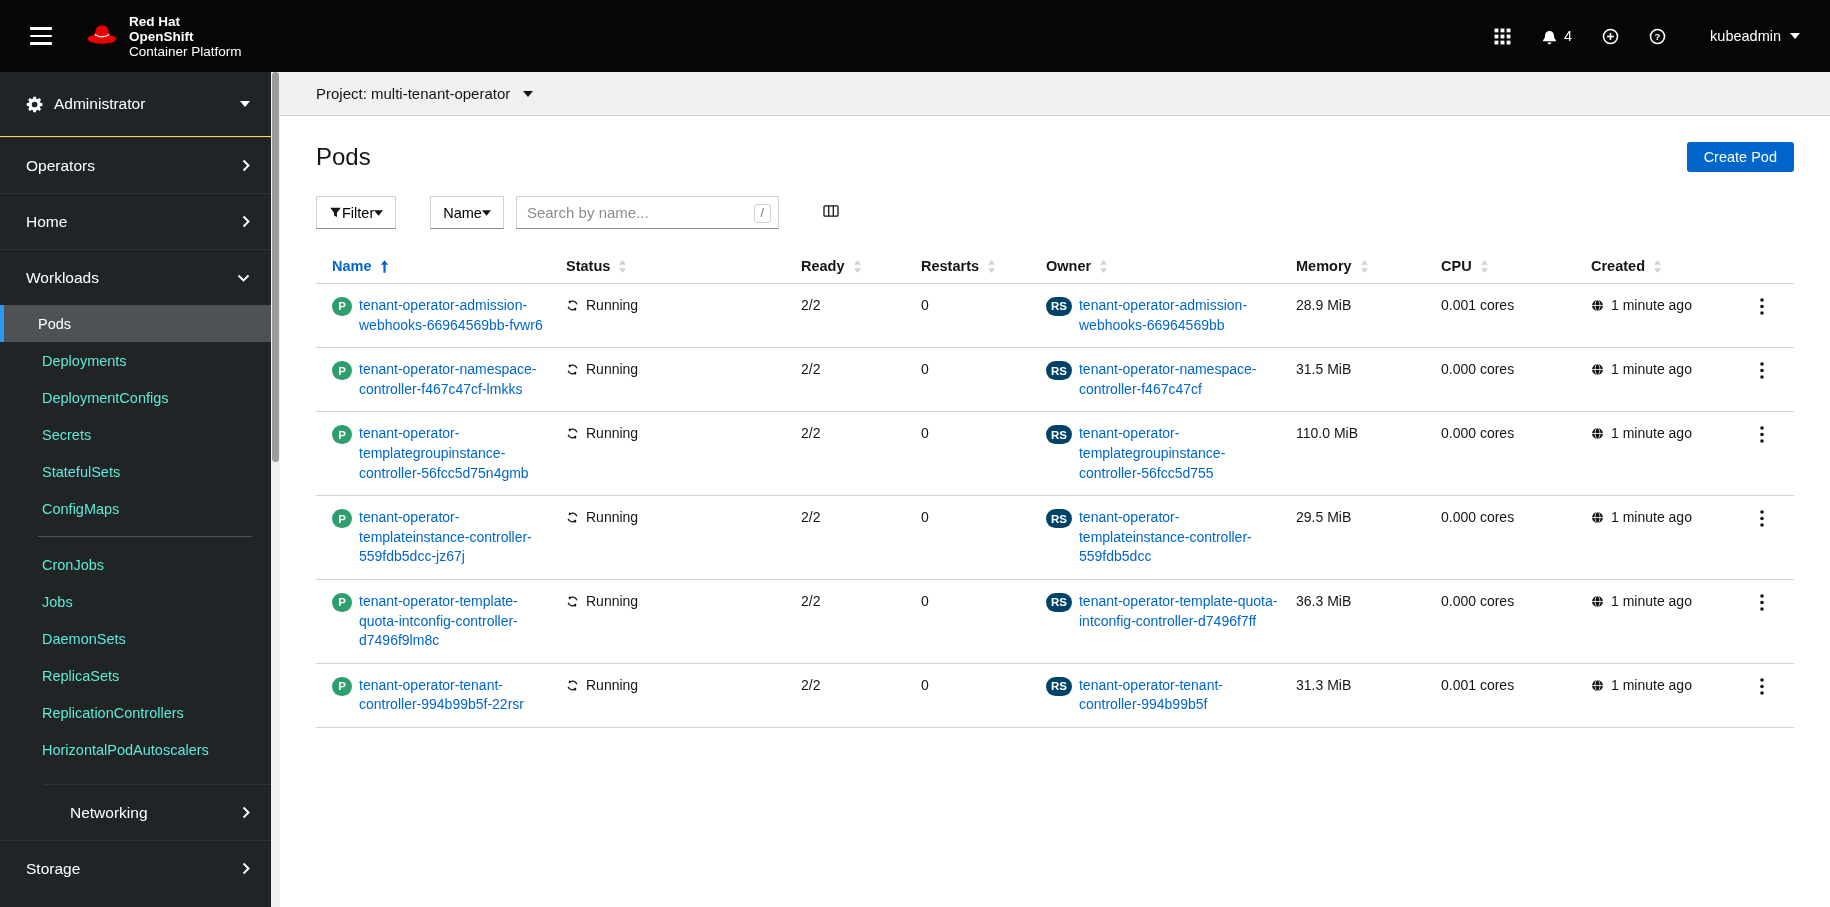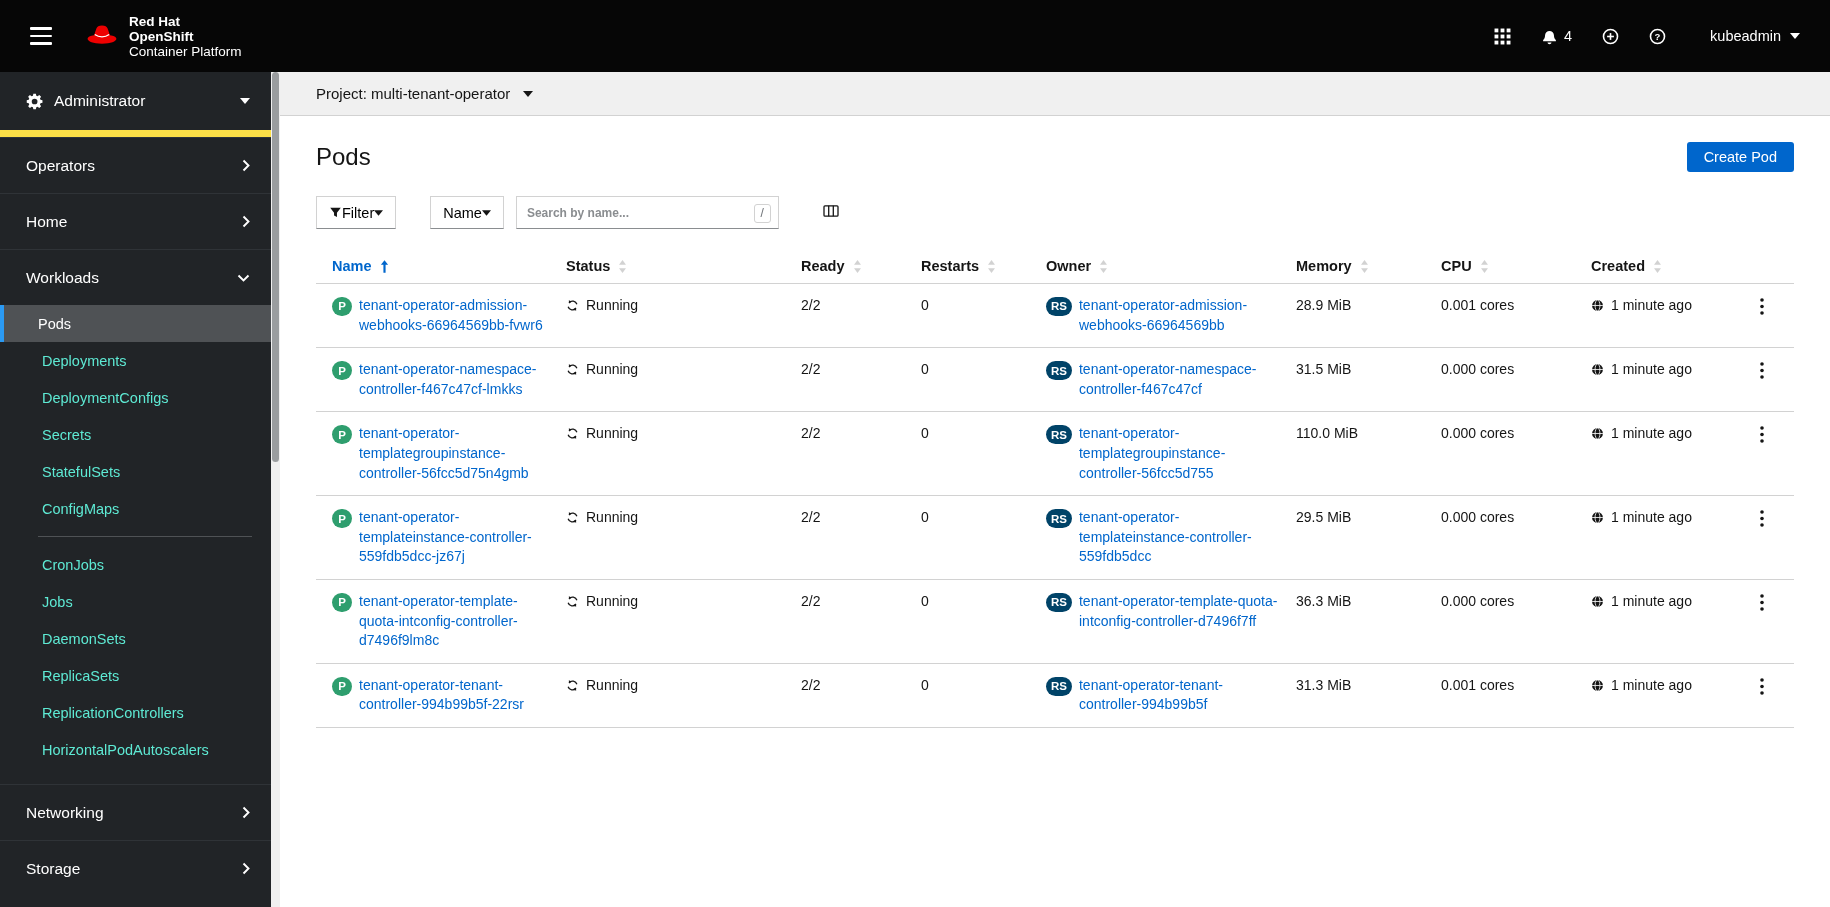--- a/index.html
+++ b/index.html
@@ -20,21 +20,21 @@
   .brand-text .b { font-weight: bold; }
   .m-toolbar { margin-left: auto; display: flex; align-items: center; gap: 30px; color: #fff; }
   .m-iconbtn { color: #fff; display: flex; align-items: center; gap: 6px; font-size: 14.5px; }
   .m-user { color: #fff; display: flex; align-items: center; gap: 9px; font-size: 14.5px; margin-left: 14px; }
 
   
   .layout { display: flex; height: 835px; }
 
   
   .sidebar { width: 280px; flex-shrink: 0; background: #212427; position: relative; color: #fff; }
-  .perspective { height: 65px; display: flex; align-items: center; gap: 11px; padding: 0 30px 0 26px; border-bottom: 7px solid #fde047; cursor: pointer; font-size: 15.5px; }
+  .perspective { height: 65px; display: flex; align-items: center; gap: 11px; padding: 0 30px 0 26px; border-bottom: 1px solid #fde047; cursor: pointer; font-size: 15.5px; }
   .perspective .spacer { flex: 1; }
   .nav-item { height: 56px; display: flex; align-items: center; justify-content: space-between; padding: 0 30px 0 26px; font-size: 15.5px; cursor: pointer; border-top: 1px solid #2f3337; }
   .nav-item:first-of-type { border-top: none; }
   .subnav { list-style: none; padding-bottom: 16px; }
   .sub-item { height: 37px; display: flex; align-items: center; padding-left: 38px; font-size: 14.5px; color: #5eead4; cursor: pointer; border-left: 4px solid transparent; }
   .sub-item.selected { background: #4f5255; color: #fff; border-left-color: #2b9af3; padding-left: 34px; }
   .sub-divider { border-top: 1px solid #4f5255; margin: 9px 28px 9px 38px; height: 0; }
   .sb-scroll { position: absolute; top: 0; right: 0; bottom: 0; width: 9px; background: #f0f0f0; }
   .sb-thumb { position: absolute; top: 0; left: 1px; width: 7px; height: 390px; background: #9a9d9f; border-radius: 4px; }
 
@@ -42,21 +42,21 @@
   .main { flex: 1; min-width: 0; background: #fff; }
   .project-bar { height: 44px; background: #f0f0f0; border-bottom: 1px solid #d2d2d2; display: flex; align-items: center; gap: 13px; padding: 0 36px; font-size: 15px; cursor: pointer; }
   .page-header { display: flex; align-items: center; justify-content: space-between; padding: 26px 36px 0 36px; }
   .page-title { font-size: 24px; font-weight: 400; }
   .btn-primary { background: #0066cc; color: #fff; font-size: 14.5px; padding: 7px 17px; border-radius: 3px; }
 
   .toolbar { display: flex; align-items: center; padding: 24px 36px 0 36px; }
   .control { display: inline-flex; align-items: center; height: 33px; background: #fff; border: 1px solid #d2d2d2; border-bottom-color: #8a8d90; padding: 0 12px; font-size: 14.5px; cursor: pointer; }
   .ctl-name { margin-left: 34px; }
   .search-wrap { margin-left: 12px; position: relative; width: 263px; height: 33px; border: 1px solid #d2d2d2; border-bottom-color: #8a8d90; background: #fff; display: flex; align-items: center; }
-  .search-wrap input { border: none; outline: none; width: 100%; height: 100%; padding: 0 30px 0 10px; font-size: 12px; font-family: inherit; color: #701a75; font-weight: bold; }
+  .search-wrap input { border: none; outline: none; width: 100%; height: 100%; padding: 0 30px 0 10px; font-size: 15px; font-family: inherit; color: #701a75; }
   .search-wrap input::placeholder { color: #8a8d90; }
   .kbd { position: absolute; right: 7px; top: 7px; border: 1px solid #d2d2d2; border-radius: 3px; font-size: 12px; color: #6a6e73; padding: 0 6px; line-height: 17px; background: #fff; }
   .columns-btn { margin-left: 40px; color: #151515; padding: 4px; }
 
   
   .table-wrap { padding: 0 36px; }
   table { width: 100%; border-collapse: collapse; margin-top: 20px; table-layout: fixed; }
   th { text-align: left; font-size: 14.5px; font-weight: bold; padding: 9px 12px 9px 0; border-bottom: 1px solid #d2d2d2; cursor: pointer; white-space: nowrap; }
   th:first-child, td:first-child { padding-left: 16px; }
   th.sorted { color: #0066cc; }
@@ -177,21 +177,21 @@
       <li class="sub-item">ConfigMaps</li>
       <li class="sub-divider"></li>
       <li class="sub-item">CronJobs</li>
       <li class="sub-item">Jobs</li>
       <li class="sub-item">DaemonSets</li>
       <li class="sub-item">ReplicaSets</li>
       <li class="sub-item">ReplicationControllers</li>
       <li class="sub-item">HorizontalPodAutoscalers</li>
     </ul>
 
-    <div class="nav-item" style="border-top:1px solid #2f3337;">
+    <div class="nav-item" style="border-top:1px solid #2f3337;margin-left:44px;">
       <span>Networking</span>
       <svg viewBox="0 0 8 12" width="8" height="13" fill="none" stroke="#fff" stroke-width="1.9">
           <path d="M1.5 1l5 5-5 5"></path>
         </svg>
     </div>
     <div class="nav-item">
       <span>Storage</span>
       <svg viewBox="0 0 8 12" width="8" height="13" fill="none" stroke="#fff" stroke-width="1.9">
           <path d="M1.5 1l5 5-5 5"></path>
         </svg>

